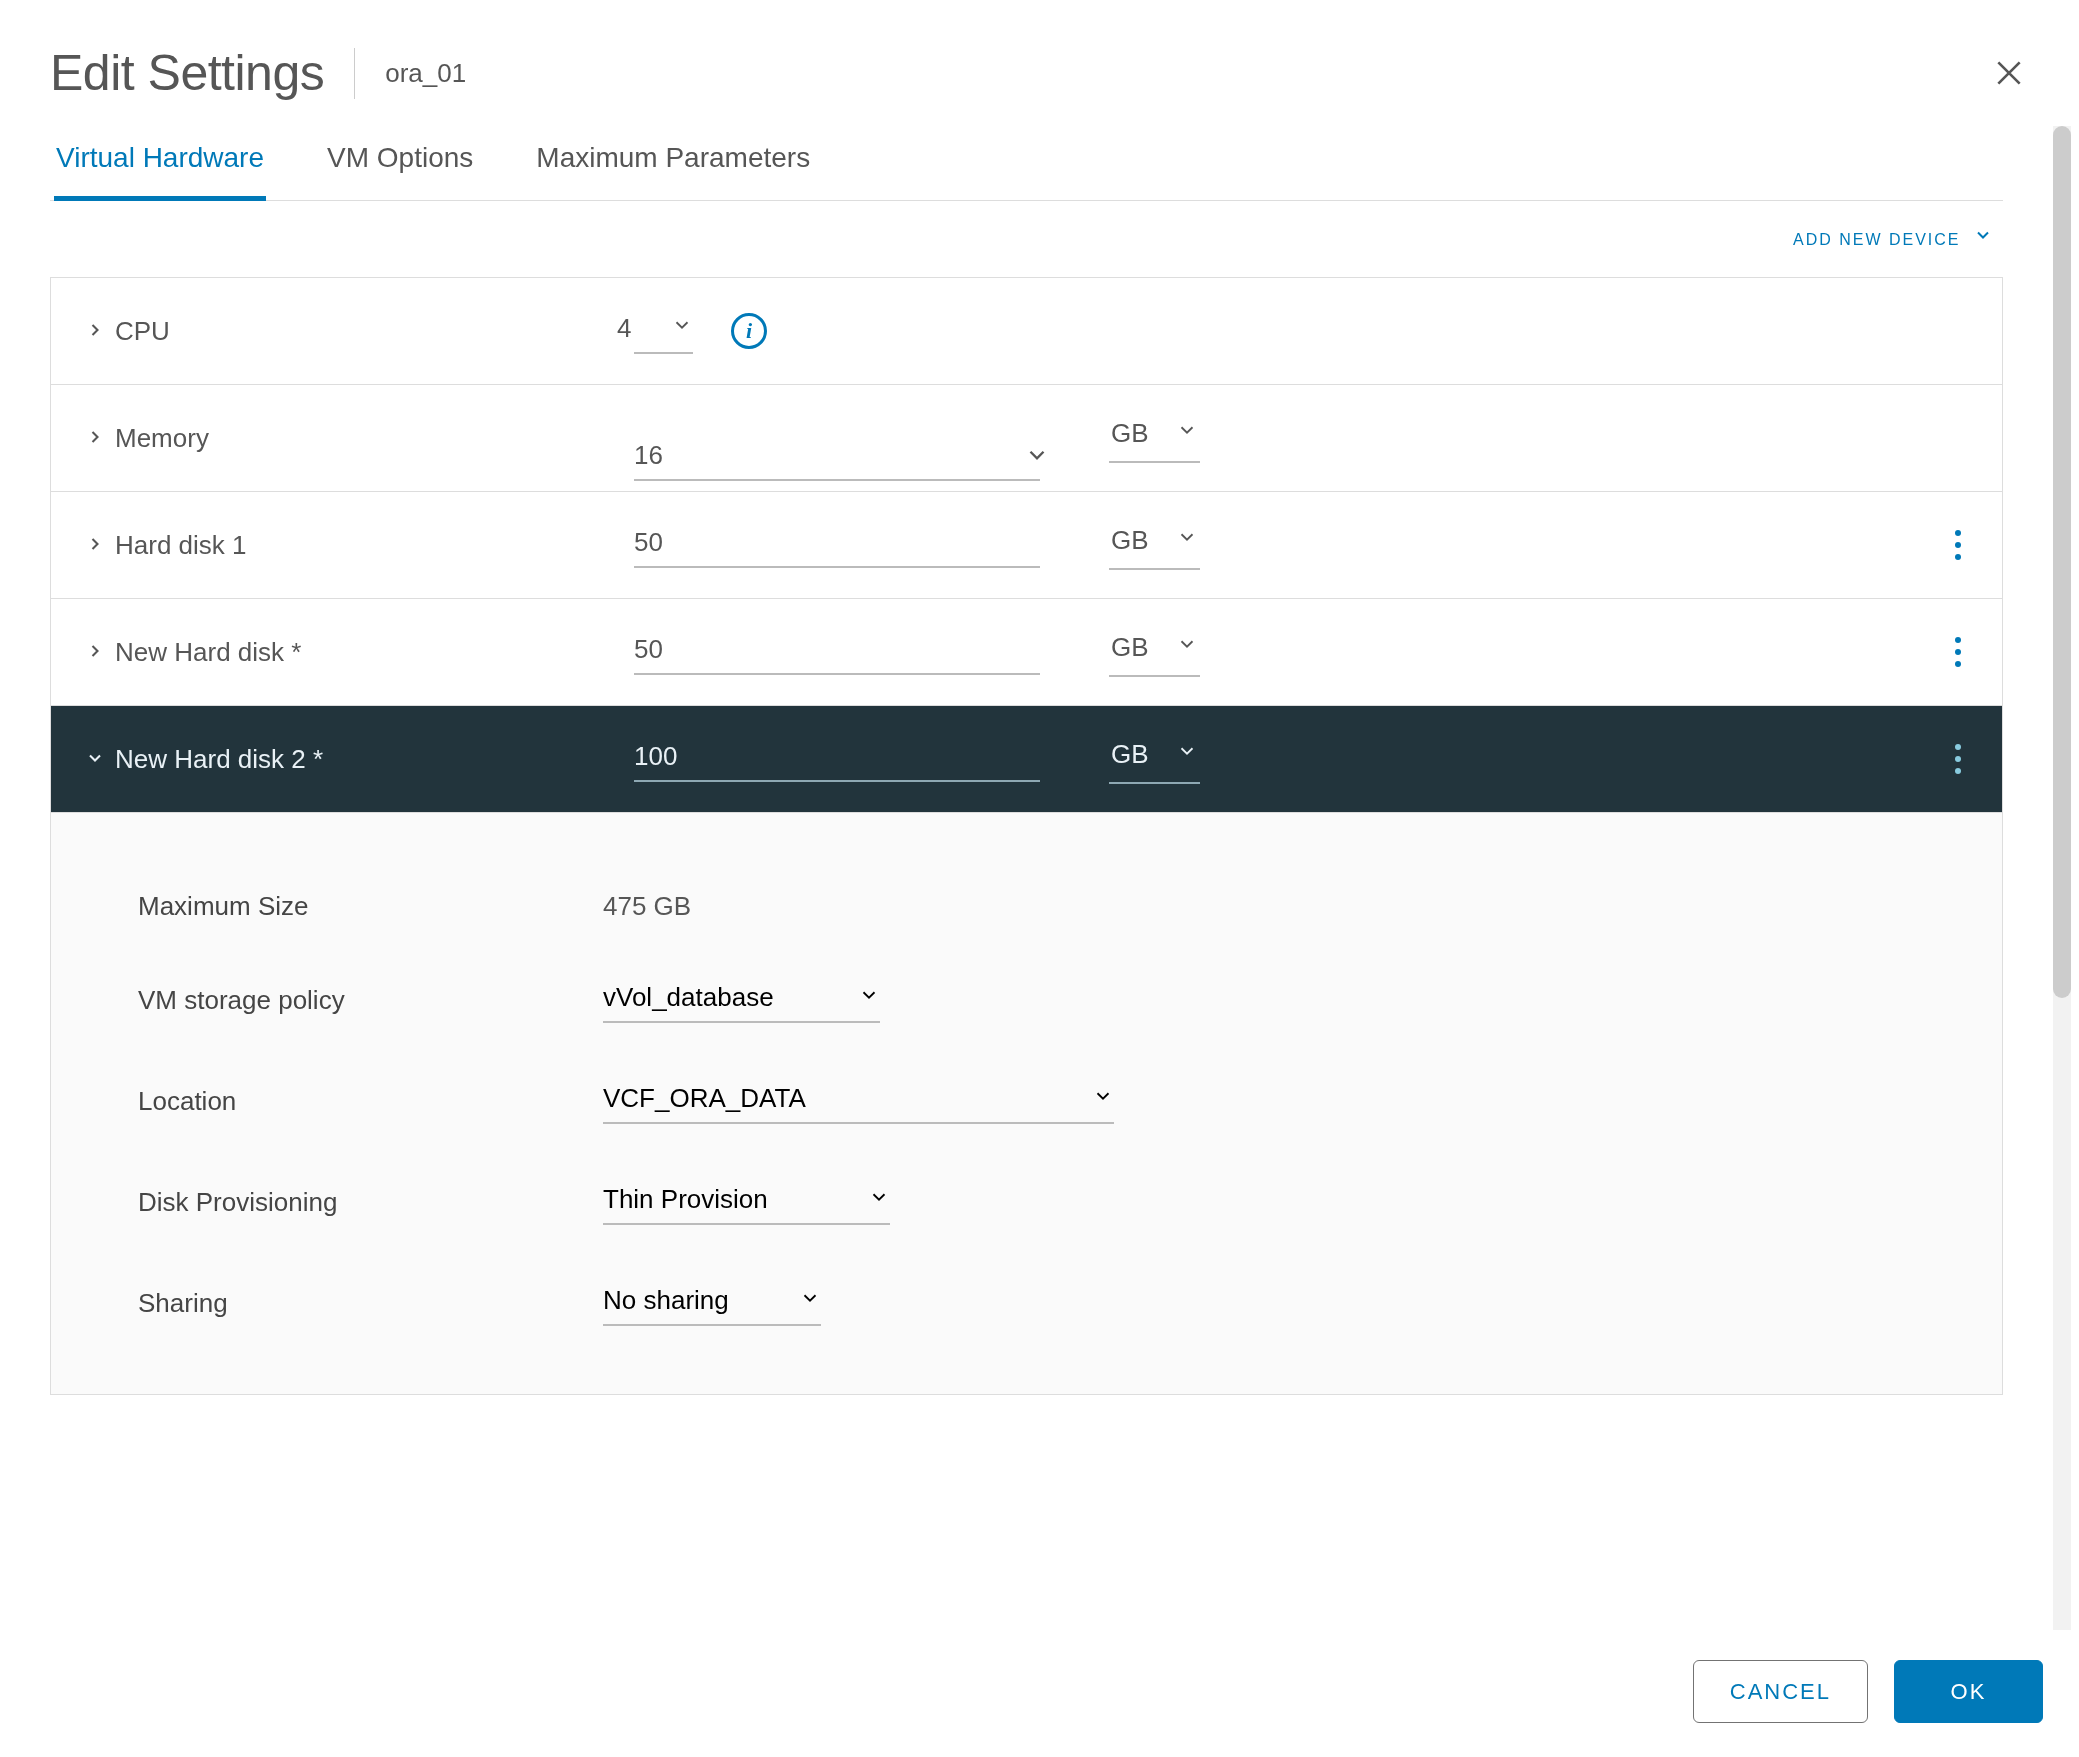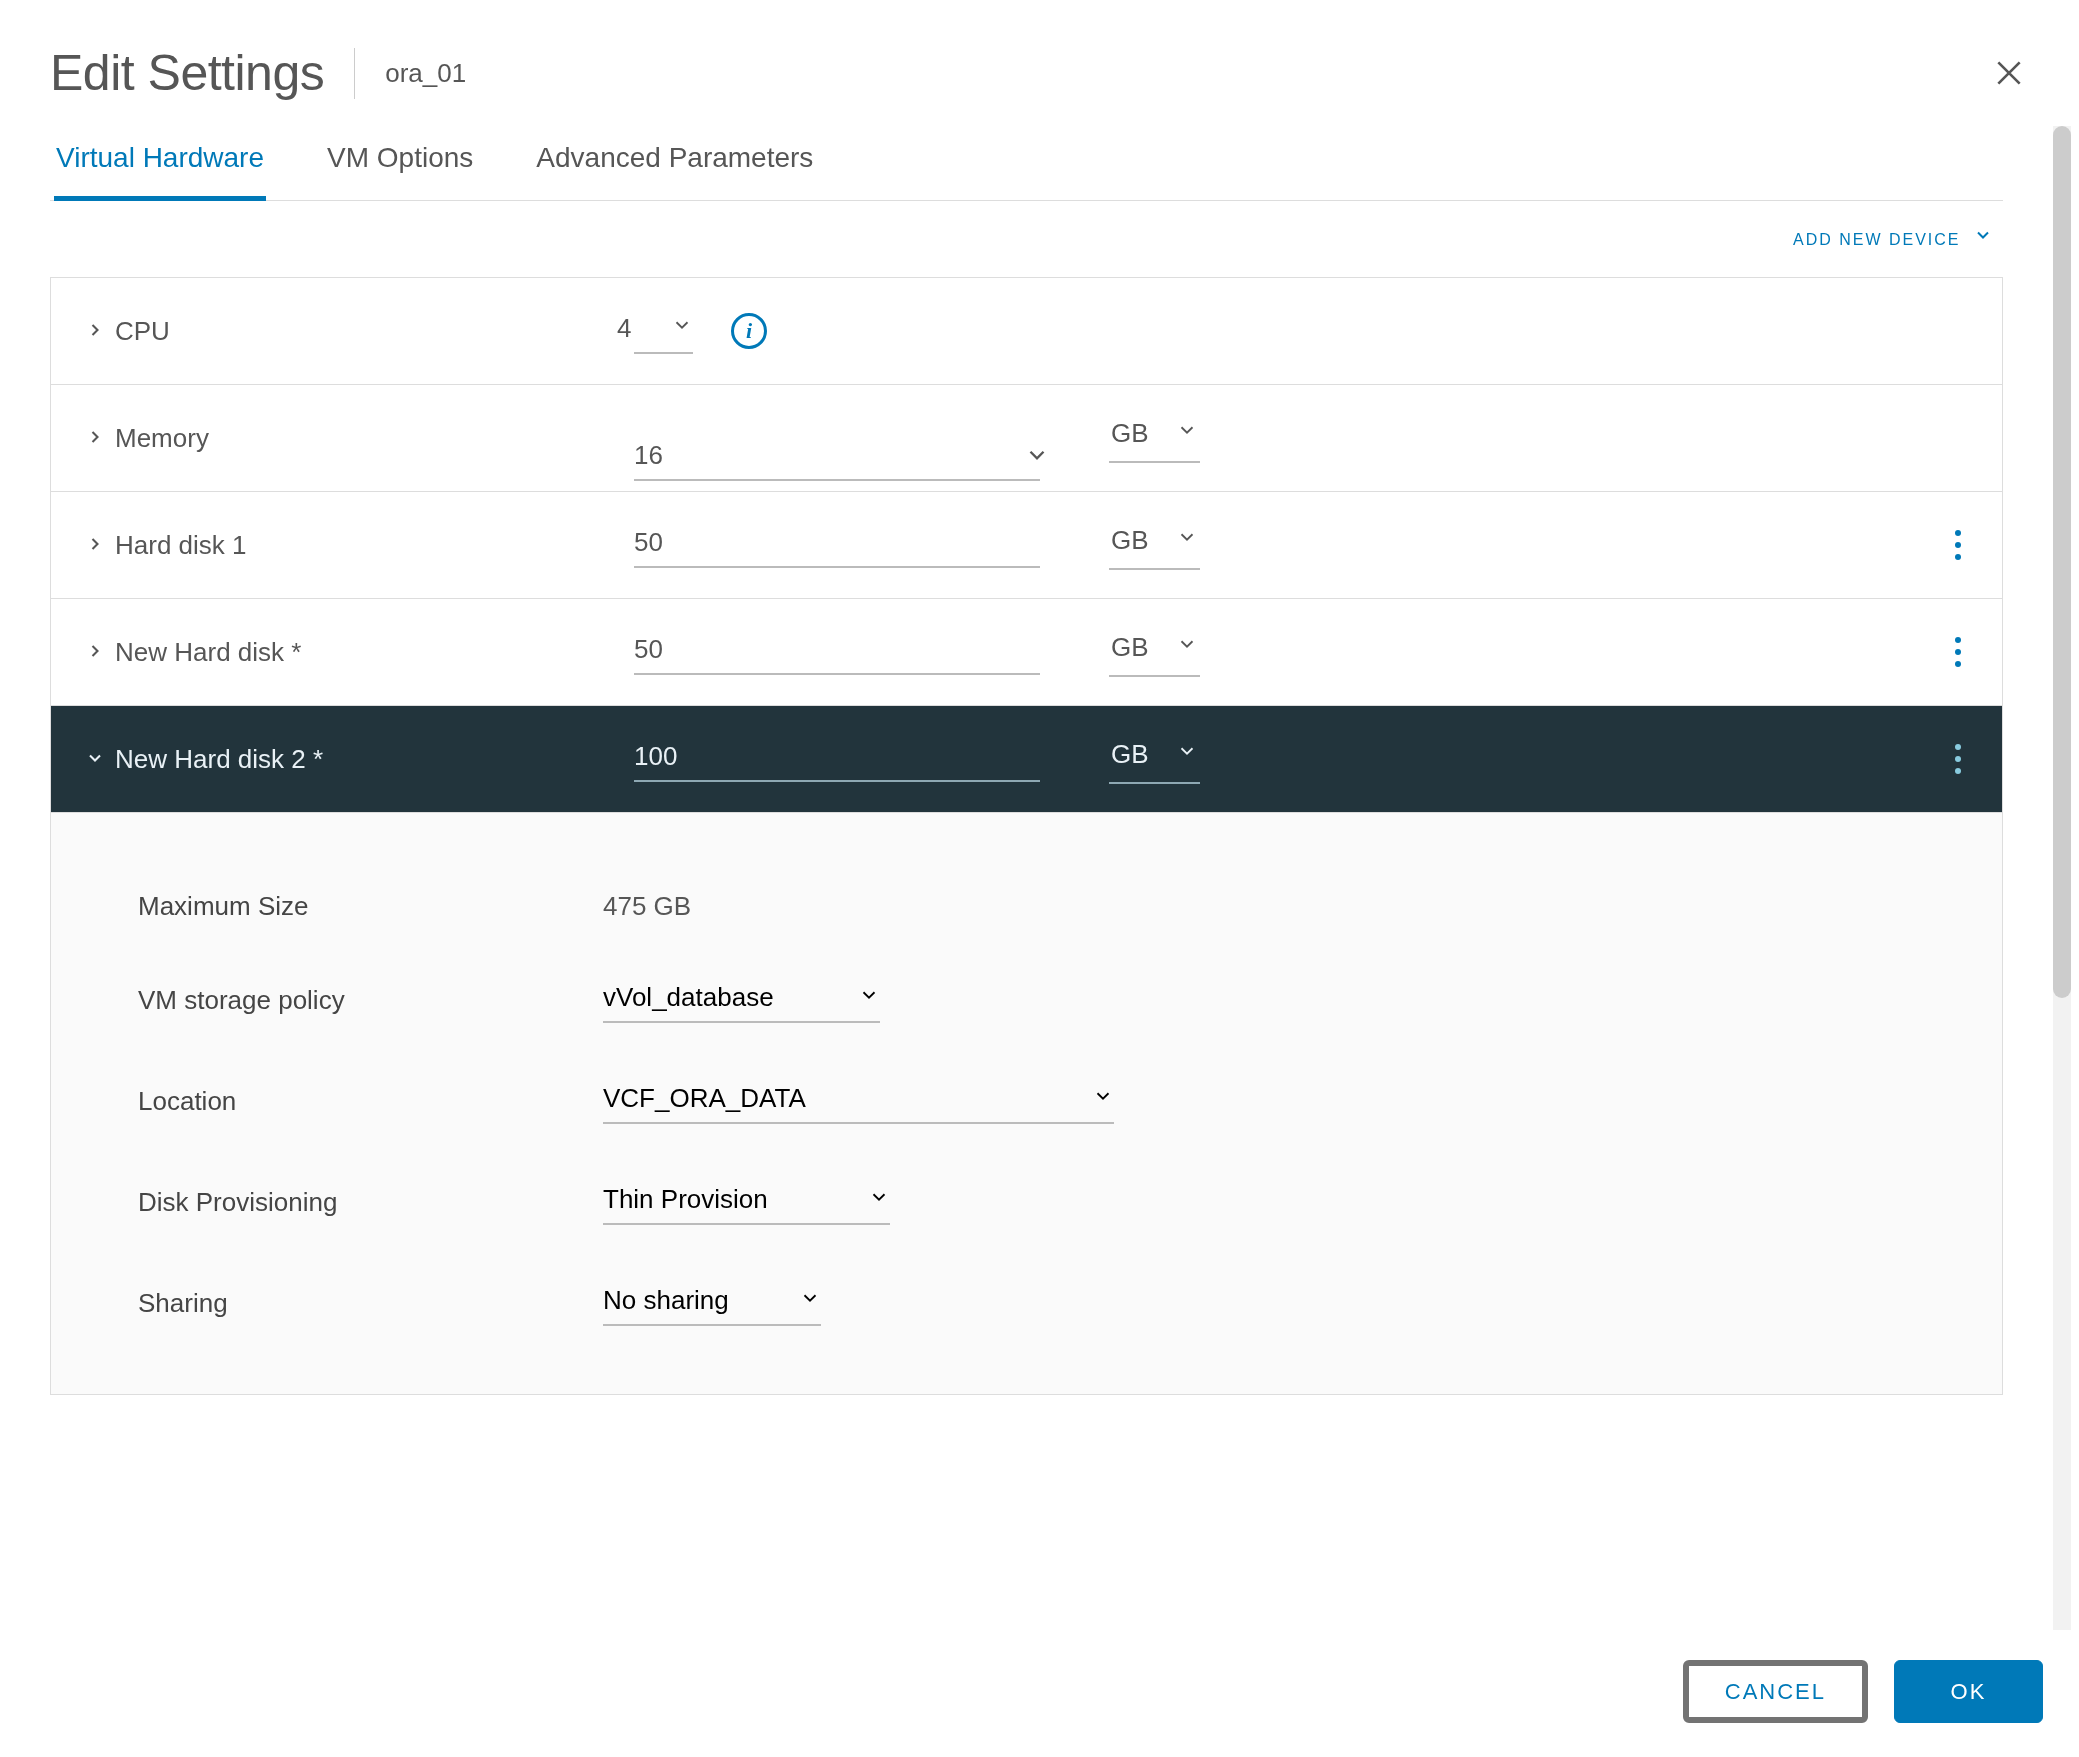--- a/index.html
+++ b/index.html
@@ -233,21 +233,21 @@
     border-radius: 6px;
     display: inline-flex;
     align-items: center;
     justify-content: center;
     cursor: pointer;
     font-weight: 500;
   }
   .btn.secondary {
     background: #fff;
     color: #0079b8;
-    border: 6px solid #737373;
+    border: 1px solid #737373;
   }
   .btn.primary {
     background: #0079b8;
     color: #fff;
     border: 1px solid #0079b8;
     min-width: 149px;
   }
 </style>
 </head>
 <body>
@@ -264,21 +264,21 @@
         </svg>
     </span>
   </div>
 
   <div class="scroll-wrap">
     <div class="content-area">
 
       <div class="tabs">
         <div class="tab active">Virtual Hardware</div>
         <div class="tab">VM Options</div>
-        <div class="tab">Advanced Parameters</div>
+        <div class="tab">Maximum Parameters</div>
       </div>
 
       <div class="add-device">
         <span>ADD NEW DEVICE</span>
         <span class="caret">
           <svg width="20" height="20" viewBox="0 0 24 24" fill="none" stroke="#0079b8" stroke-width="2.4">
               <path d="M6 9l6 6 6-6"></path>
             </svg>
         </span>
       </div>

